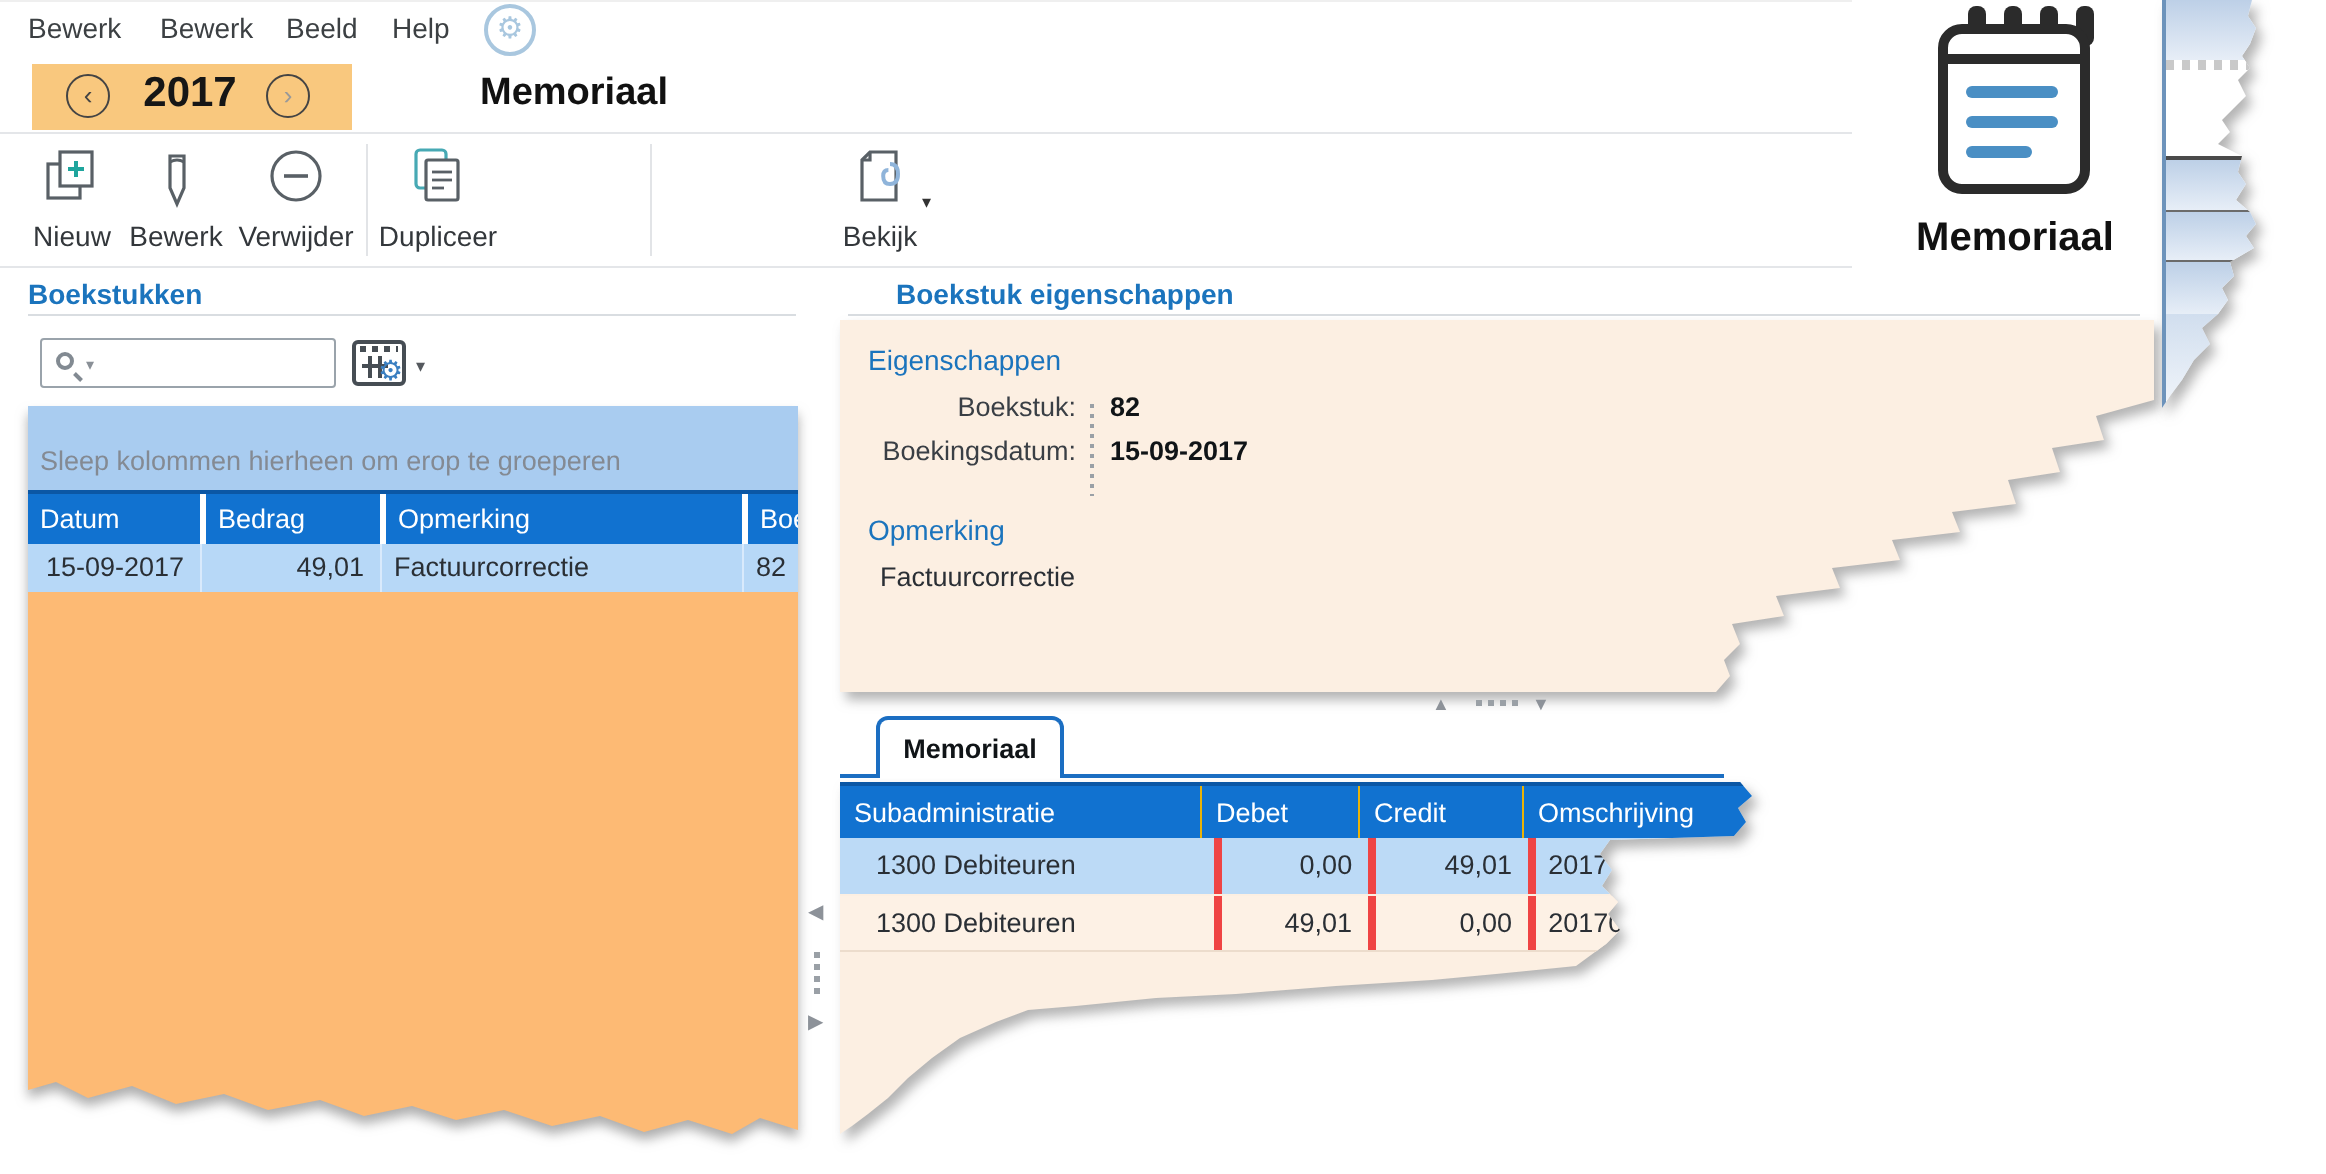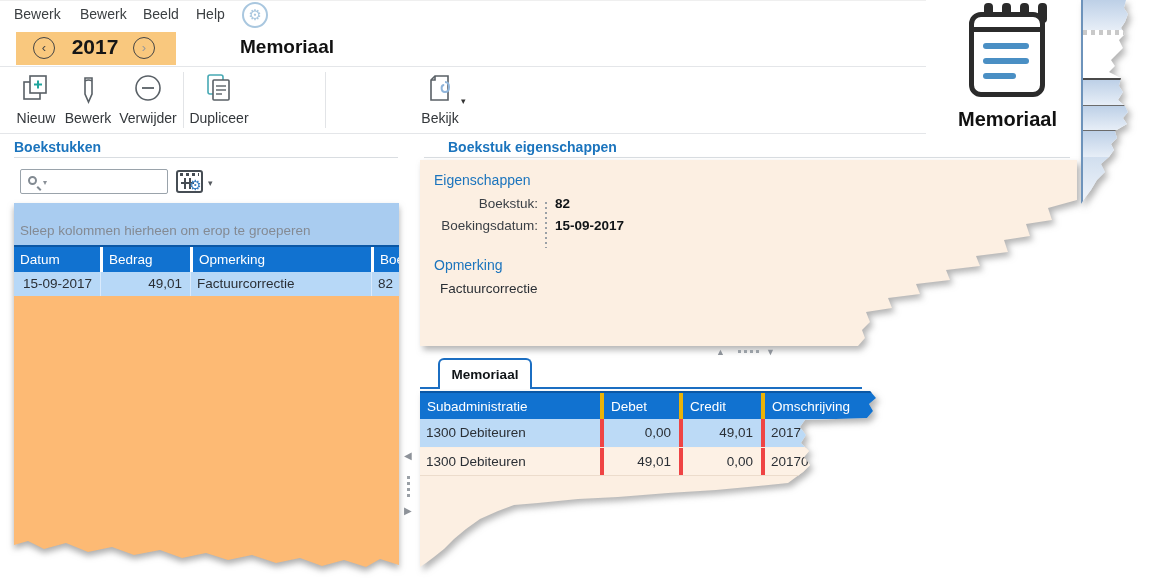--- a/index.html
+++ b/index.html
@@ -103,25 +103,25 @@
   .tab-line { position:absolute; left:420px; top:387px; width:442px; height:2px; background:#1b6ec2; z-index:1; }
 
   
   .table2-block { position:absolute; left:420px; top:391px; width:458px; height:180px; background:#fcefe2;
     clip-path: polygon(0 0,450px 0,456px 7px,449px 13px,453px 20px,447px 27px,
       385px 29px,380px 36px,386px 44px,381px 52px,385px 56px,
       389px 60px,384px 66px,390px 74px,383px 81px,
       368px 92px,328px 96px,296px 99px,248px 102px,198px 106px,158px 108px,118px 112px,
       94px 114px,78px 120px,60px 128px,46px 138px,34px 148px,24px 158px,14px 166px,6px 172px,0 176px); }
   .rtable-head { position:absolute; left:0; top:0; width:458px; height:28px; background:#1172d0; border-top:2px solid #0b57a5; display:flex; }
-  .rtable-head .c { border-left:4px solid #eab308; color:#fff; font-size:13.5px; padding:6px 0 0 7px; white-space:nowrap; }
+  .rtable-head .c { border-left:1px solid #eab308; color:#fff; font-size:13.5px; padding:6px 0 0 7px; white-space:nowrap; }
   .rtable-head .c:first-child { border-left:none; }
   .rrow { position:absolute; left:0; width:458px; height:28px; display:flex; }
   .rrow .c { border-left:4px solid #ef4444; font-size:13.5px; color:#2a2f35; padding-top:6px; white-space:nowrap; }
-  .rrow .c:first-child { border-left:none; }
+  .rrow .c:first-child { border-left:none;margin-left:12px; }
   .rrow1 { top:28px; background:#bcdaf6; }
   .rrow2 { top:57px; background:#fdf1e5; border-bottom:1px solid #ecdccc; }
   .rw1 { width:180px; } .rw2 { width:79px; } .rw3 { width:82px; } .rw4 { width:117px; }
 
   
   .badge-rings { position:absolute; left:978px; top:3px; width:64px; height:22px; }
   .ring { position:absolute; top:0; width:9px; height:20px; border-radius:4px; background:#2b2b2b; }
   .badge-box { position:absolute; left:969px; top:12px; width:76px; height:85px; border:5px solid #2b2b2b;
     border-radius:12px; background:#fff; }
   .badge-top { position:absolute; left:0; top:0; width:66px; height:15px; border-bottom:5px solid #2b2b2b; }

